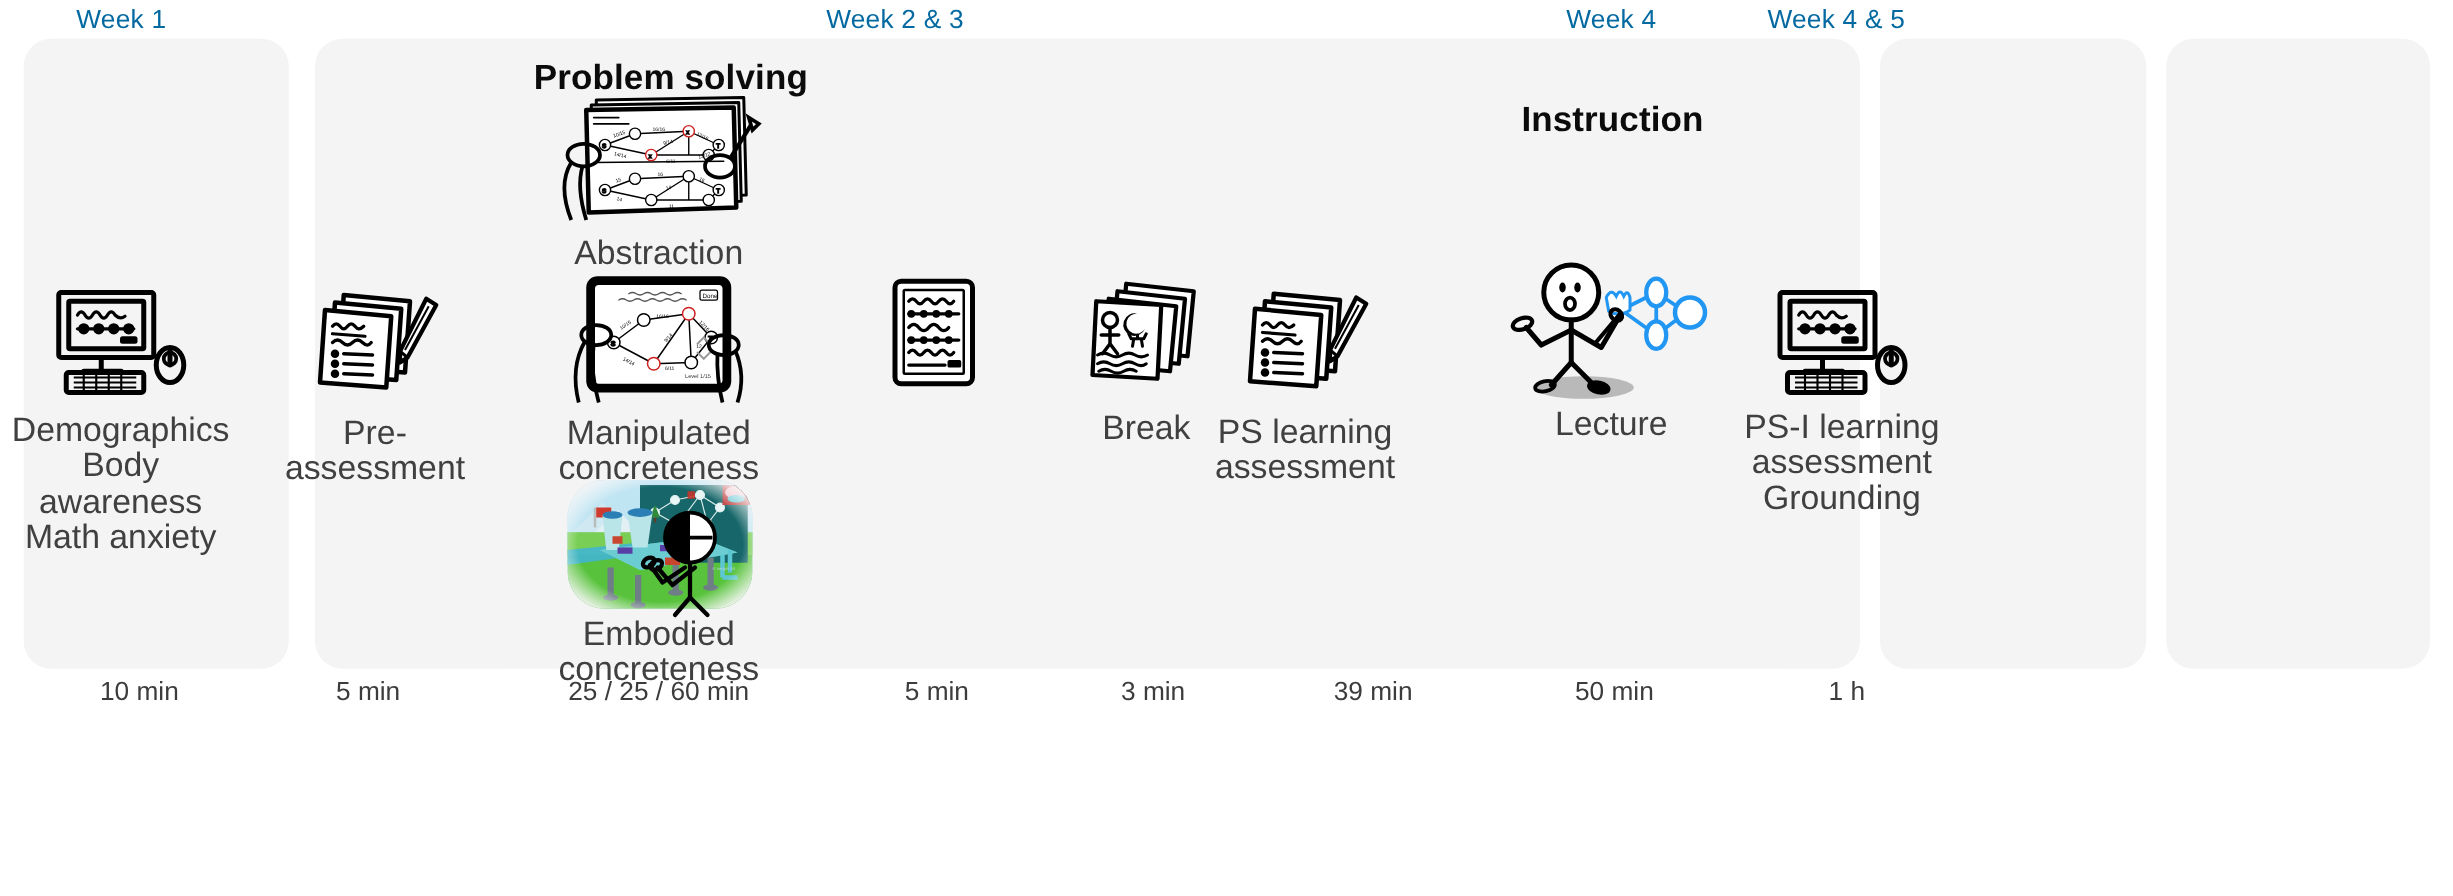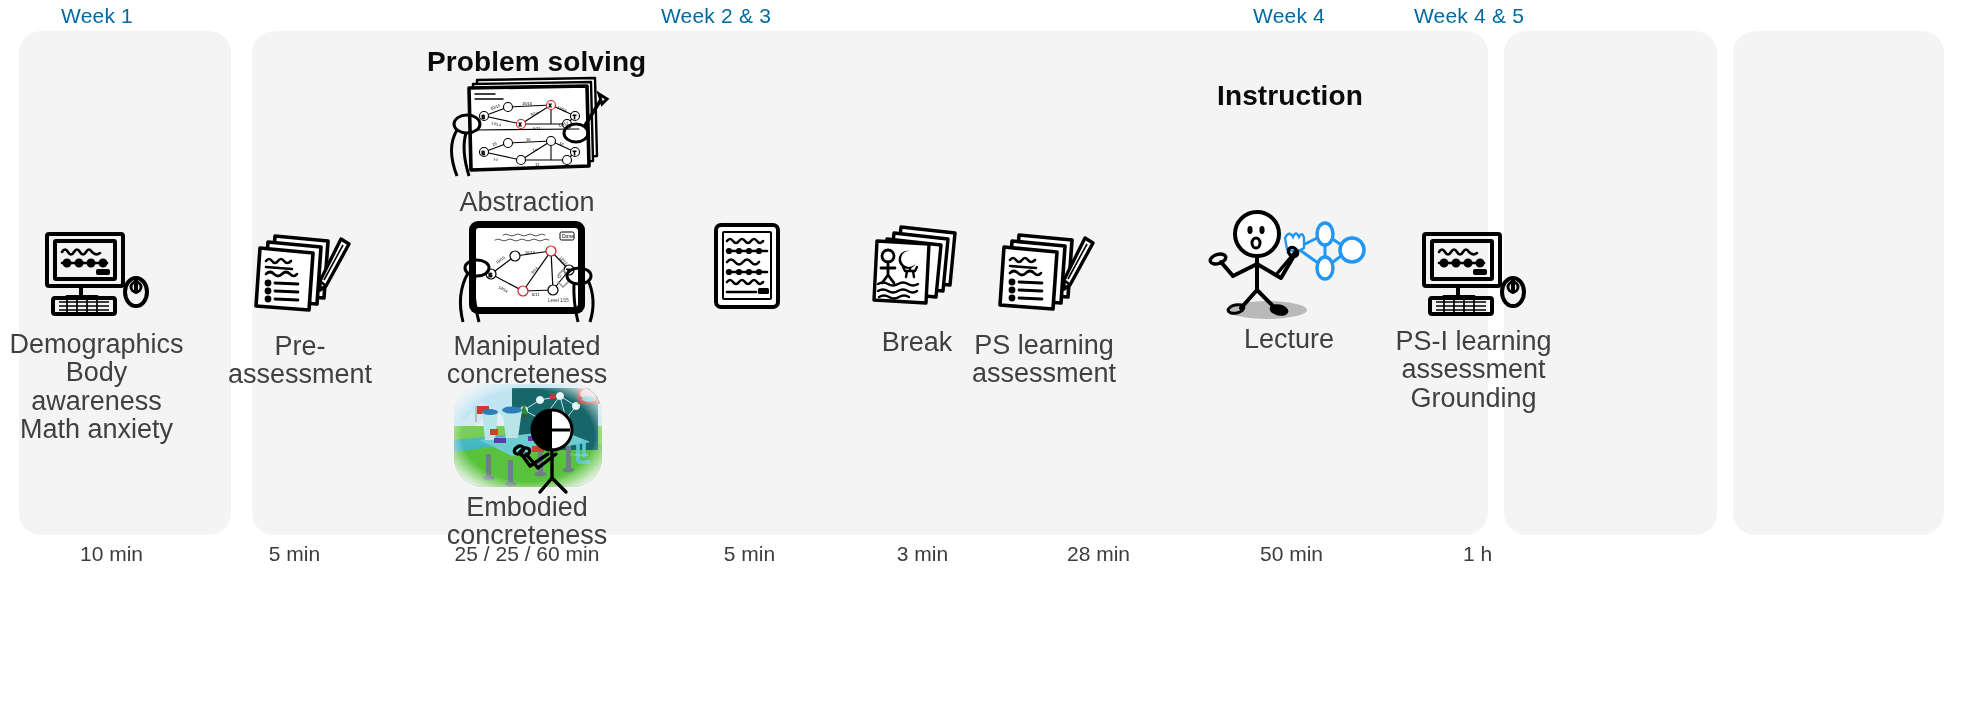--- a/index.html
+++ b/index.html
@@ -542,17 +542,17 @@
     <div class="item-caption" style="margin-top:11px;">PS-I learning
 assessment
 Grounding</div>
   </div>
 
   <div class="dur-label" style="left:0px; top:542px; width:175px;margin-left:24px;">10 min</div>
   <div class="dur-label" style="left:207px; top:542px; width:175px;">5 min</div>
   <div class="dur-label" style="left:427px; top:542px; width:200px;">25 / 25 / 60 min</div>
   <div class="dur-label" style="left:662px; top:542px; width:175px;">5 min</div>
   <div class="dur-label" style="left:835px; top:542px; width:175px;">3 min</div>
-  <div class="dur-label" style="left:1011px; top:542px; width:175px;">28 min</div>
+  <div class="dur-label" style="left:1011px; top:542px; width:175px;">39 min</div>
   <div class="dur-label" style="left:1204px; top:542px; width:175px;">50 min</div>
   <div class="dur-label" style="left:1390px; top:542px; width:175px;">1 h</div>
 
 </div>
 
 </body></html>

